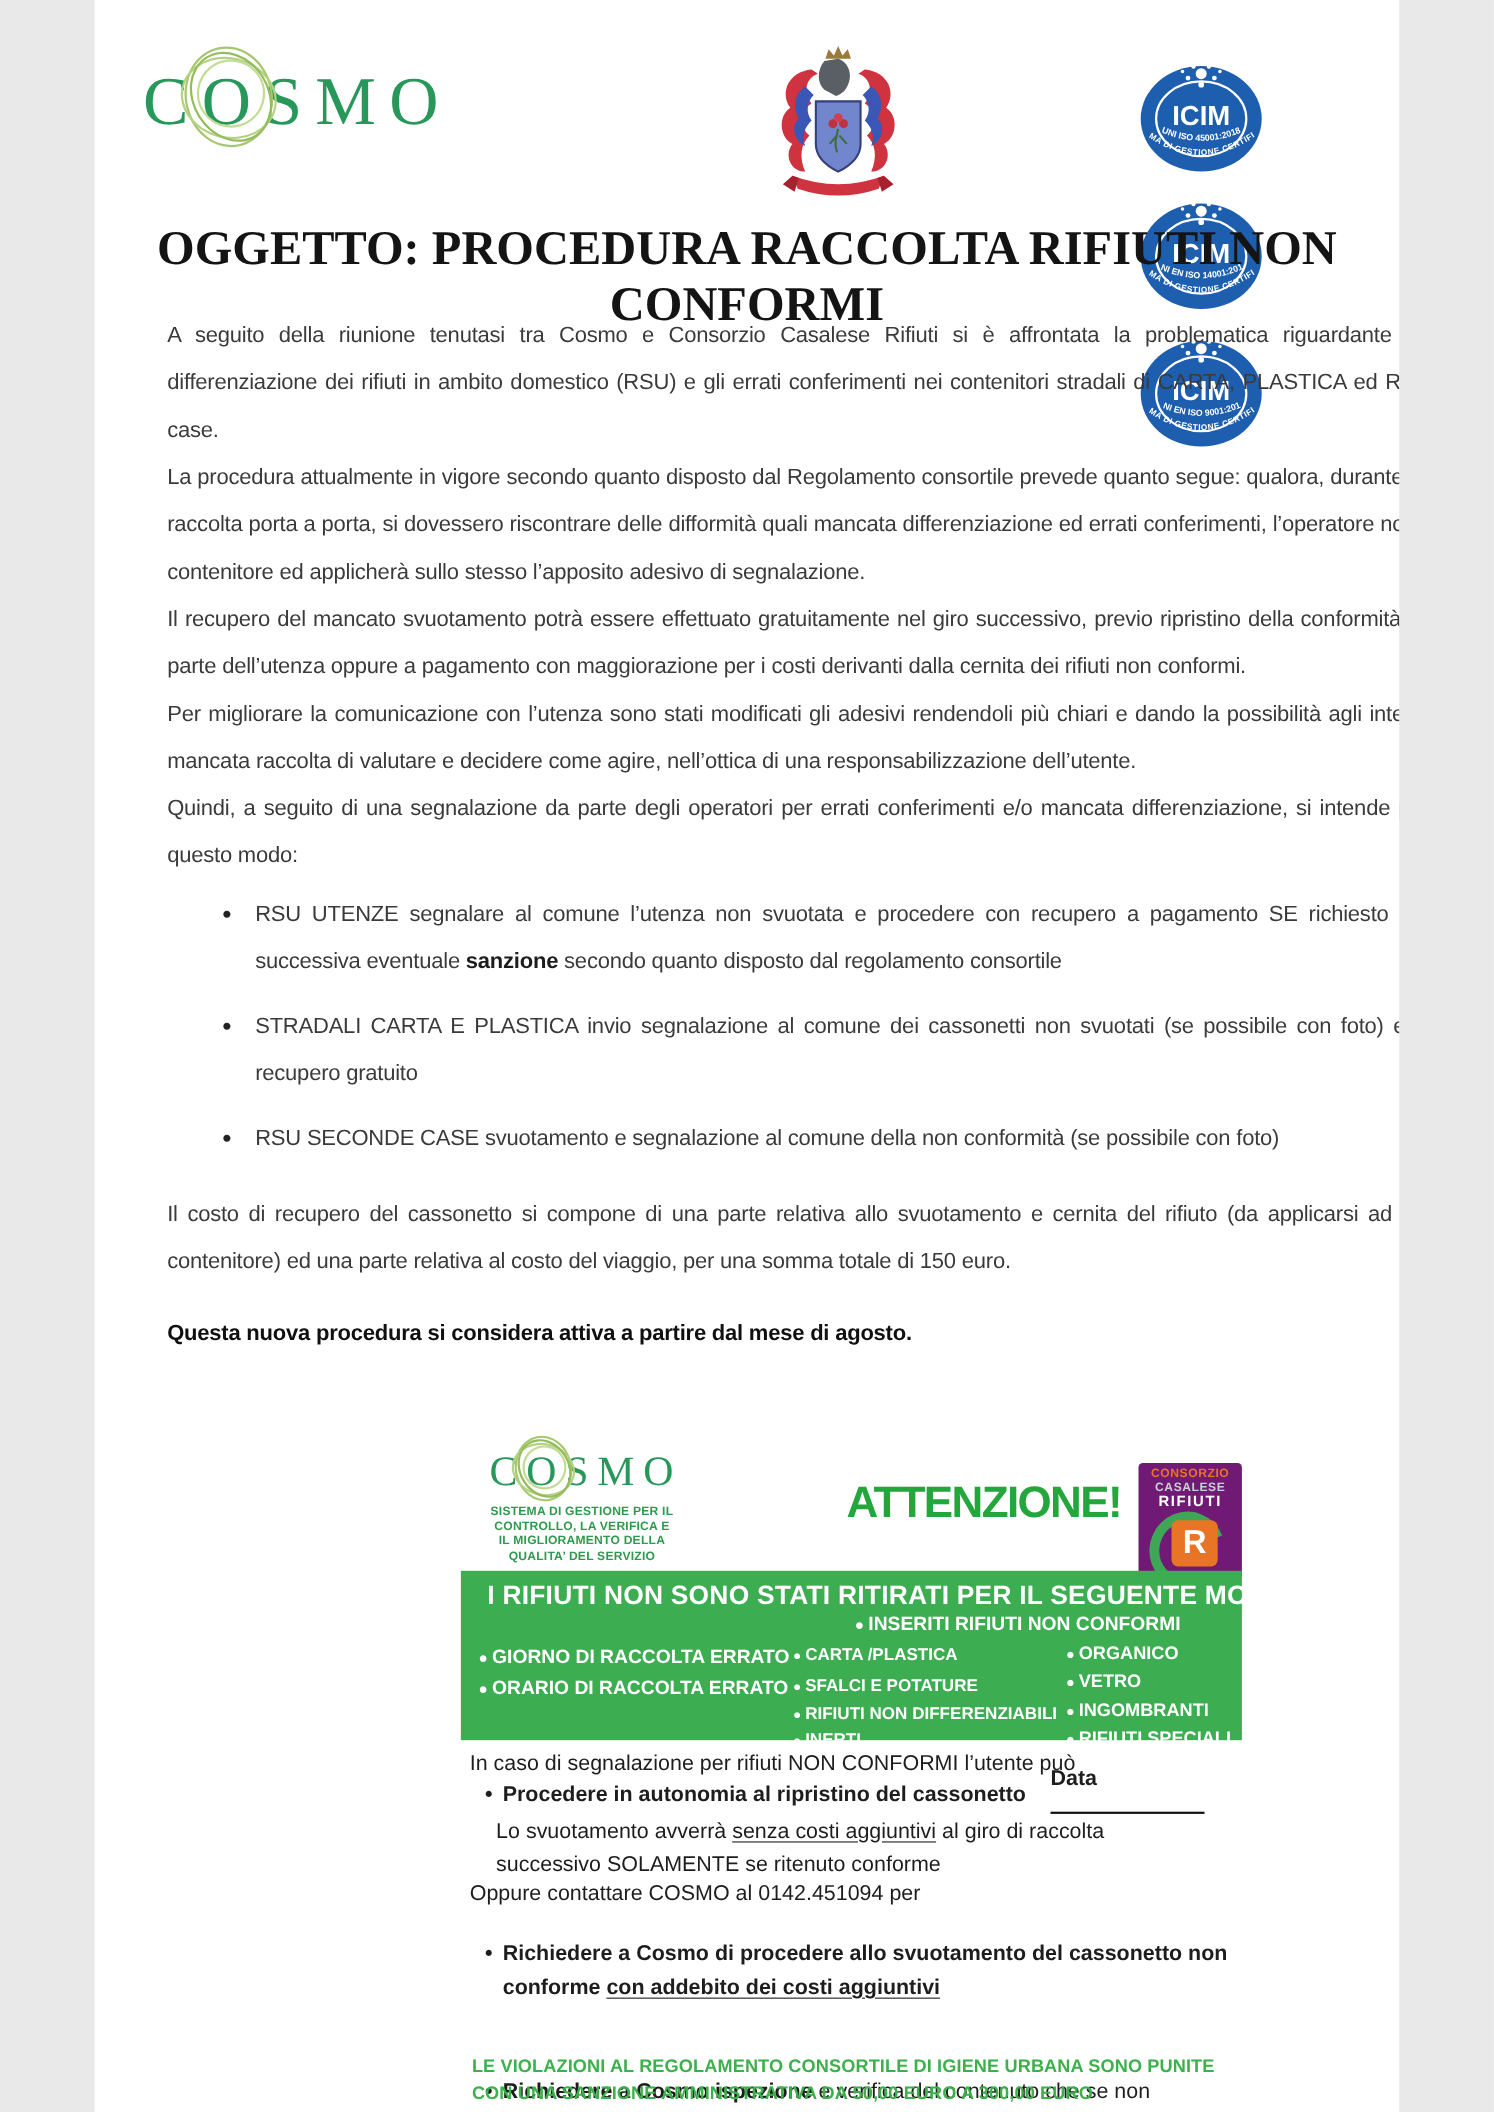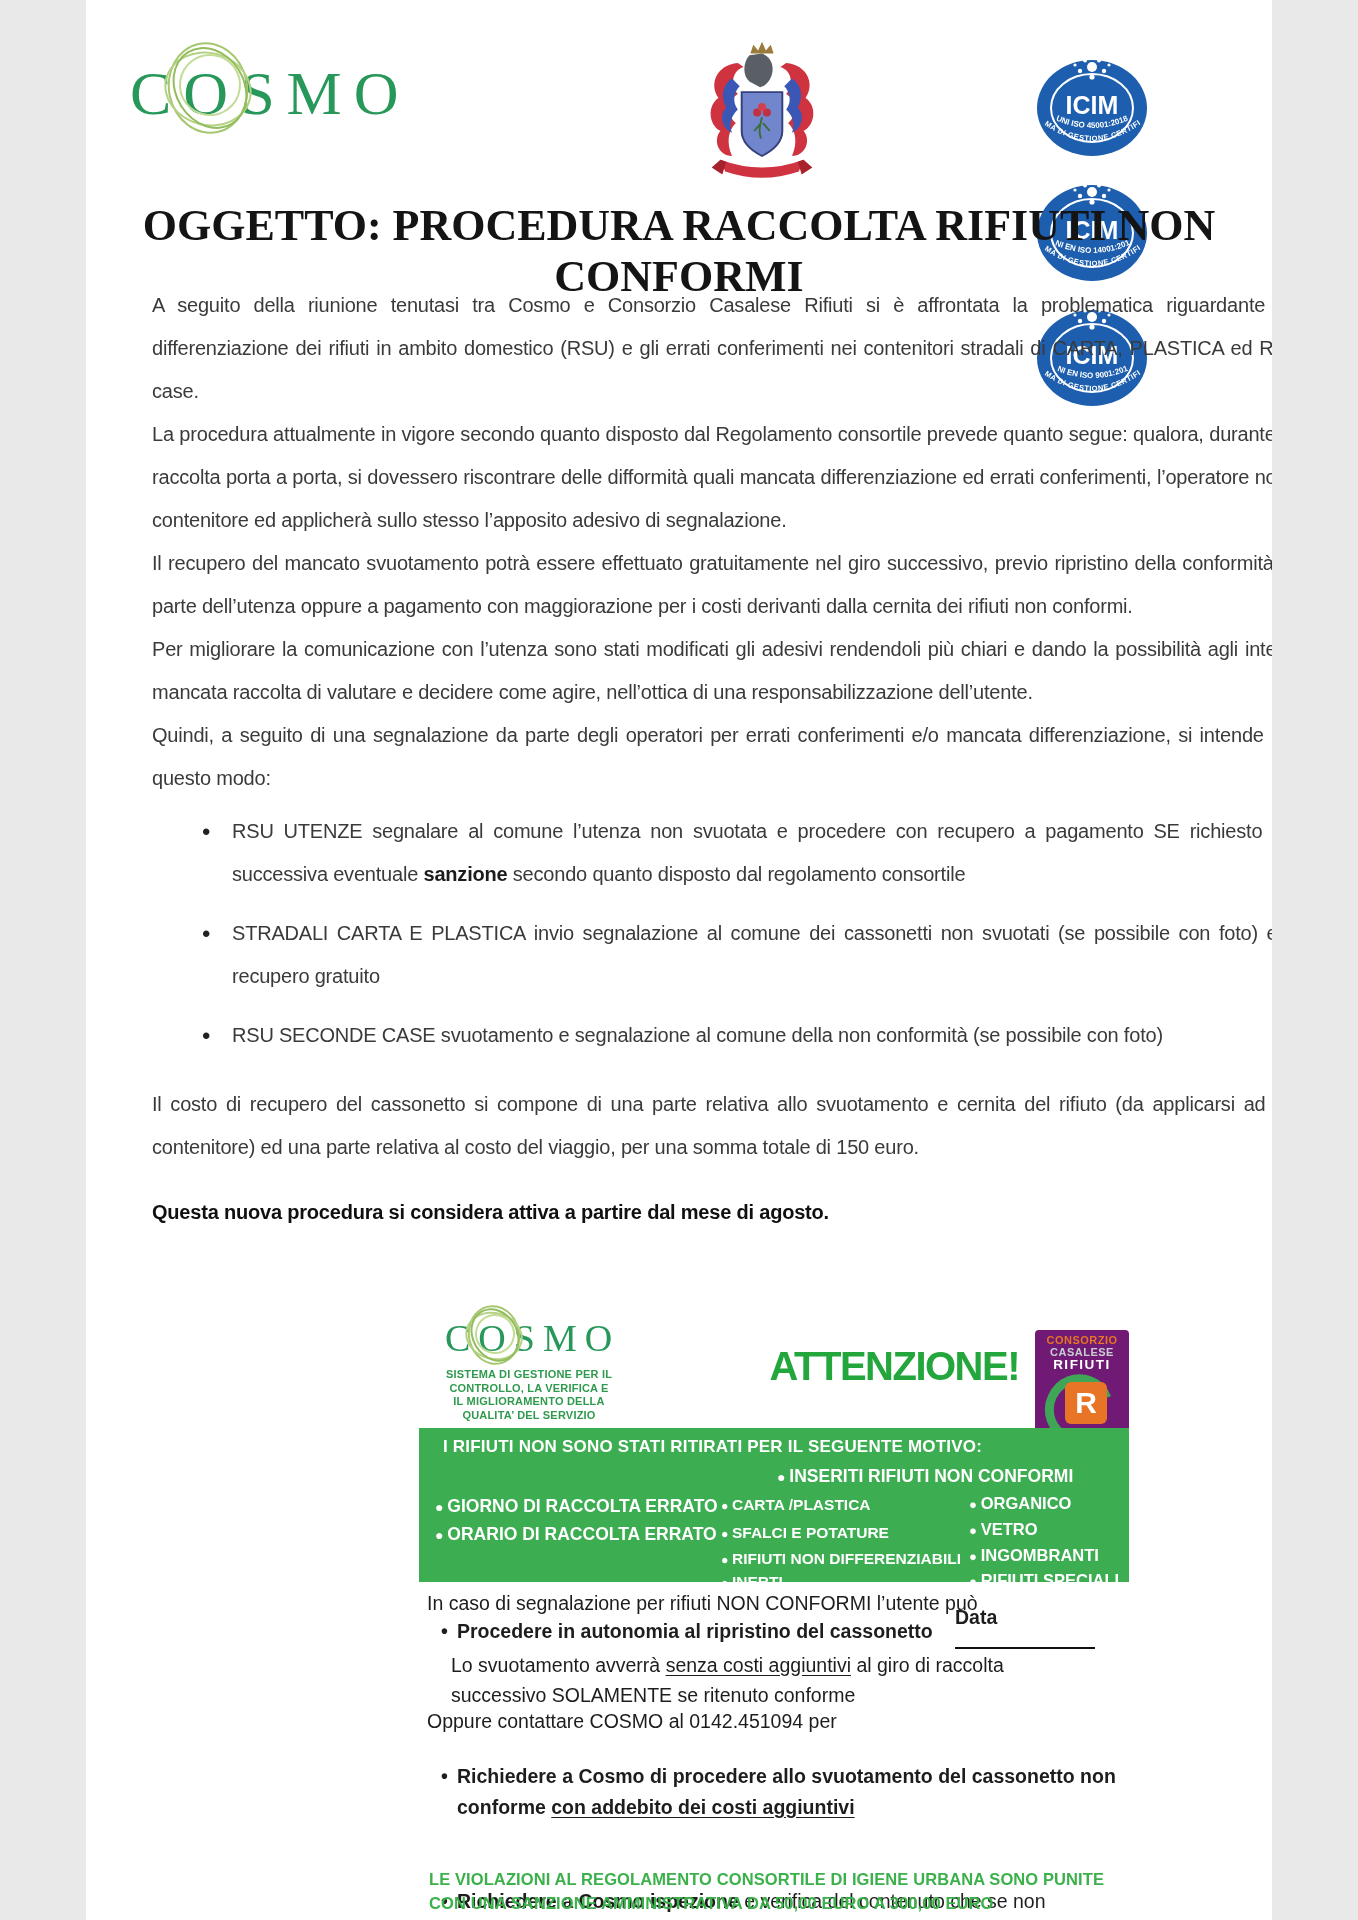--- a/index.html
+++ b/index.html
@@ -58,21 +58,21 @@
   }
   .ccr { position:absolute; left:616px; top:28px; width:94px; height:106px; background:#701a75; border-radius:4px; text-align:center; }
   .ccr-l1 { color:#e87425; font-size:11px; font-weight:bold; line-height:11.5px; margin-top:5px; letter-spacing:0.5px; }
   .ccr-l2 { color:#c9ced2; font-size:11px; font-weight:bold; line-height:11.5px; letter-spacing:0.5px; }
   .ccr-l3 { color:#ffffff; font-size:13.5px; font-weight:bold; line-height:14px; letter-spacing:1.5px; }
   .ccr-ring { position:absolute; left:10px; top:44px; width:50px; height:52px; border:9px solid #3fa557;
               border-radius:50%; border-right-color:transparent; transform:rotate(24deg); }
   .ccr-sq { position:absolute; left:30px; top:52px; width:42px; height:42px; background:#e87425; border-radius:6px;
             color:#fff; font-weight:bold; font-size:30px; line-height:42px; text-align:center; }
   .banner { position:absolute; left:0; top:126px; width:710px; height:154px; background:#3dad52; color:#ffffff; }
-  .banner-title { position:absolute; left:24px; top:9px; font-size:17px; font-weight:bold; white-space:nowrap; letter-spacing:0.2px; }
+  .banner-title { position:absolute; left:24px; top:9px; font-size:24px; font-weight:bold; white-space:nowrap; letter-spacing:0.2px; }
   .b-item { position:absolute; font-weight:bold; white-space:nowrap; }
   .b-item::before { content:"\25CF\00A0"; font-size:0.8em; }
   .flyer-body { position:absolute; left:0; top:280px; width:710px; color:#1d1d1d; font-size:19.5px; }
   .fb-abs { position:absolute; }
   .fb-bullet { position:relative; padding-left:16px; }
   .fb-bullet::before { content:"•"; position:absolute; left:0; top:0; font-weight:bold; }
   .u { text-decoration:underline; text-underline-offset:3px; }
   .bold { font-weight:bold; }
   .data-line { display:inline-block; width:140px; border-bottom:2.5px solid #111; height:18px; }
   .disclaimer { color:#3cb14b; font-weight:bold; font-size:16.5px; line-height:1.45; letter-spacing:0.1px; }

